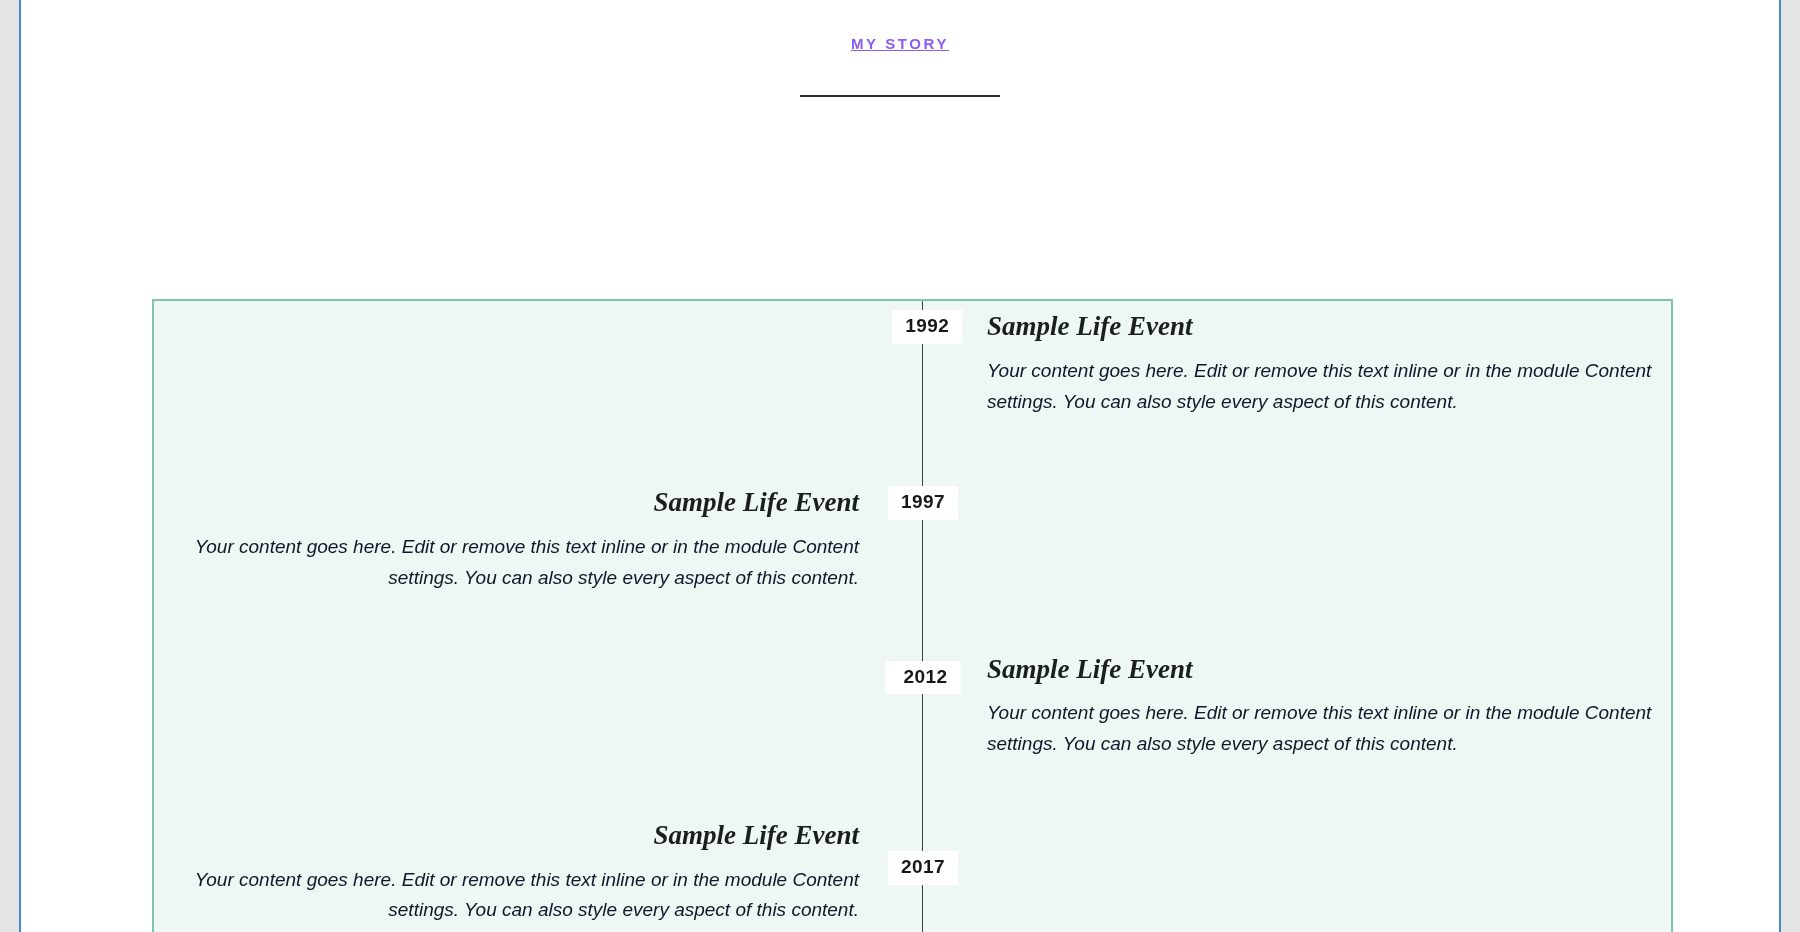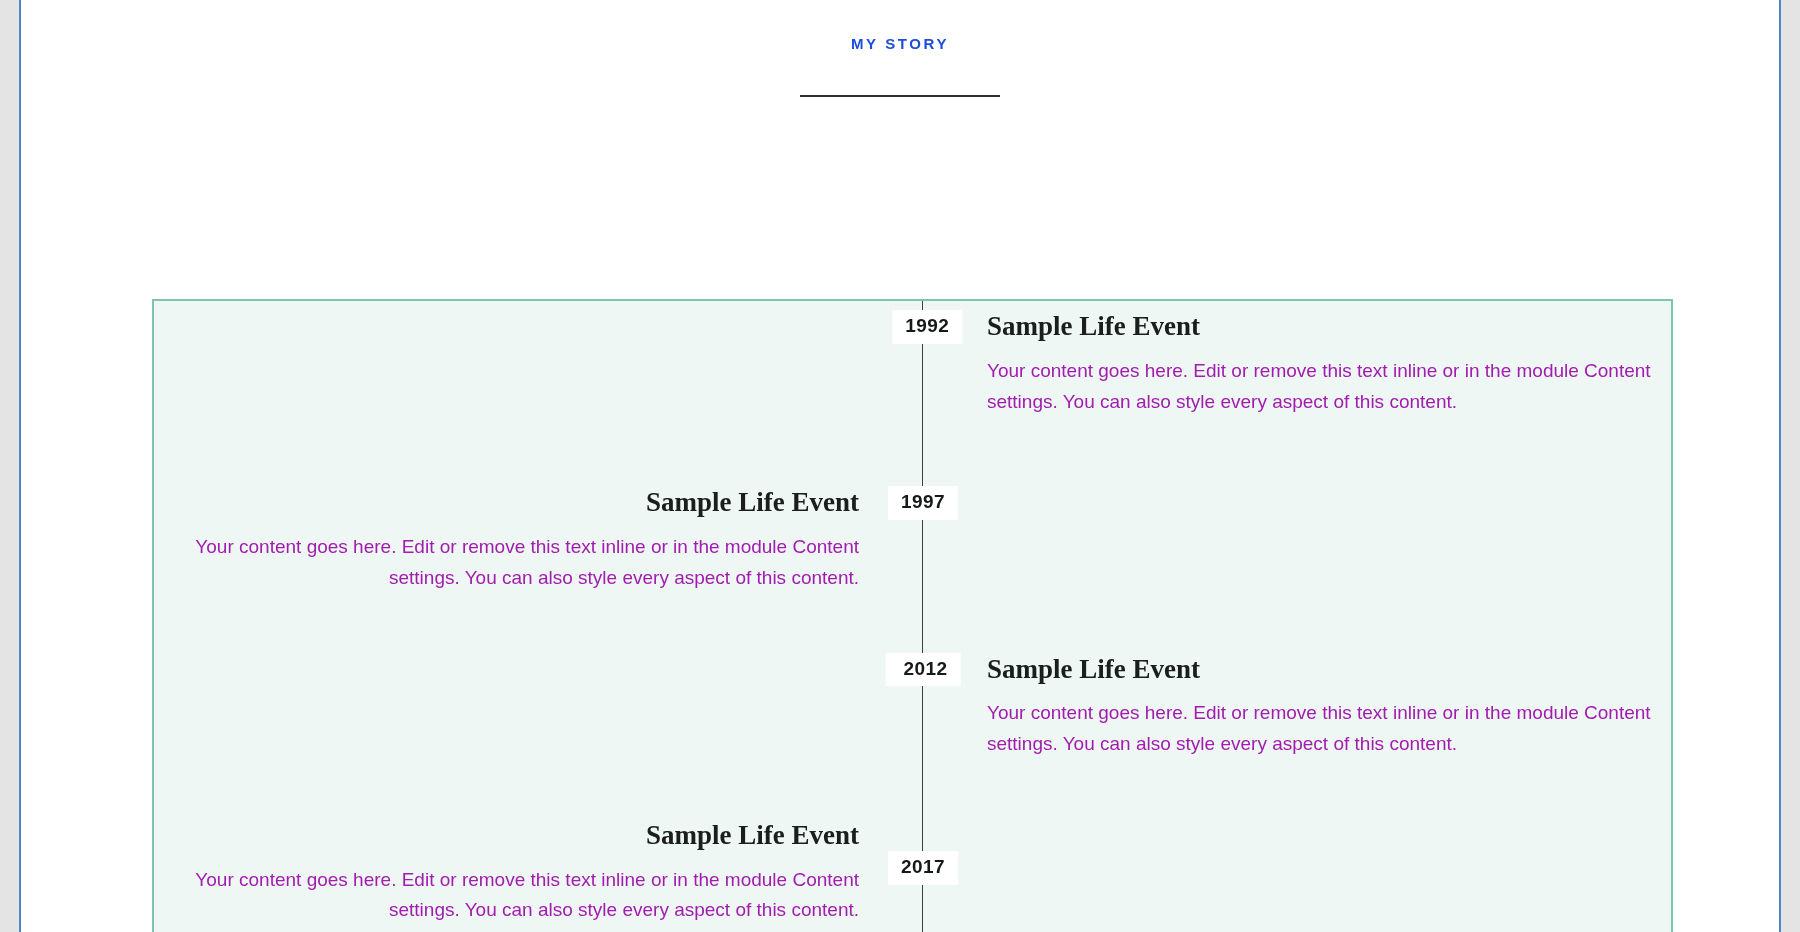--- a/index.html
+++ b/index.html
@@ -40,23 +40,24 @@
   .page-header {
     text-align: center;
     padding-top: 33px;
   }
 
   .eyebrow {
     font-family: "Liberation Sans", sans-serif;
     font-size: 15px;
     font-weight: 600;
     letter-spacing: 2.6px;
-    color: #1d4ed8;
+    color: #8b5cf6;
     text-transform: uppercase;
     line-height: 1.4;
+    text-decoration: underline;
   }
 
   .page-title {
     font-family: "Liberation Serif", serif;
     font-size: 58px;
     font-weight: 700;
     color: #1a1f1d;
     letter-spacing: -0.5px;
     margin-top: 19px;
     line-height: 1.12;
@@ -98,20 +99,21 @@
 
   .t-row {
     position: relative;
     display: flex;
     width: 100%;
   }
 
   .t-col {
     width: 769px;
     flex: 0 0 769px;
+    font-style: italic;
   }
 
   .t-col-left {
     padding-right: 64px;
     text-align: right;
   }
 
   .t-col-right {
     padding-left: 64px;
     text-align: left;
@@ -122,21 +124,21 @@
     font-size: 27px;
     font-weight: 700;
     color: #1a1f1d;
     line-height: 1.25;
   }
 
   .event-body {
     font-family: "Liberation Sans", sans-serif;
     font-size: 19px;
     font-weight: 400;
-    color: #a21caf;
+    color: #0f172a;
     line-height: 1.62;
     margin-top: 12px;
   }
 
   .t-col-left .event-body { margin-left: auto; max-width: 680px; }
   .t-col-right .event-body { margin-right: auto; max-width: 680px; }
 
   
   .year-badge {
     position: absolute;
@@ -191,21 +193,21 @@
         <div class="t-row row-2">
           <div class="year-badge" style="top:69px;">1997</div>
           <div class="t-col t-col-left">
             <div class="event-title">Sample Life Event</div>
             <div class="event-body">Your content goes here. Edit or remove this text inline or in the module Content settings. You can also style every aspect of this content.</div>
           </div>
           <div class="t-col t-col-right"></div>
         </div>
 
         <div class="t-row row-3">
-          <div class="year-badge" style="top:59px;padding-left:18px;">2012</div>
+          <div class="year-badge" style="top:67px;padding-left:18px;">2012</div>
           <div class="t-col t-col-left"></div>
           <div class="t-col t-col-right">
             <div class="event-title">Sample Life Event</div>
             <div class="event-body">Your content goes here. Edit or remove this text inline or in the module Content settings. You can also style every aspect of this content.</div>
           </div>
         </div>
 
         <div class="t-row row-4">
           <div class="year-badge" style="top:59px;margin-top:32px;">2017</div>
           <div class="t-col t-col-left">

